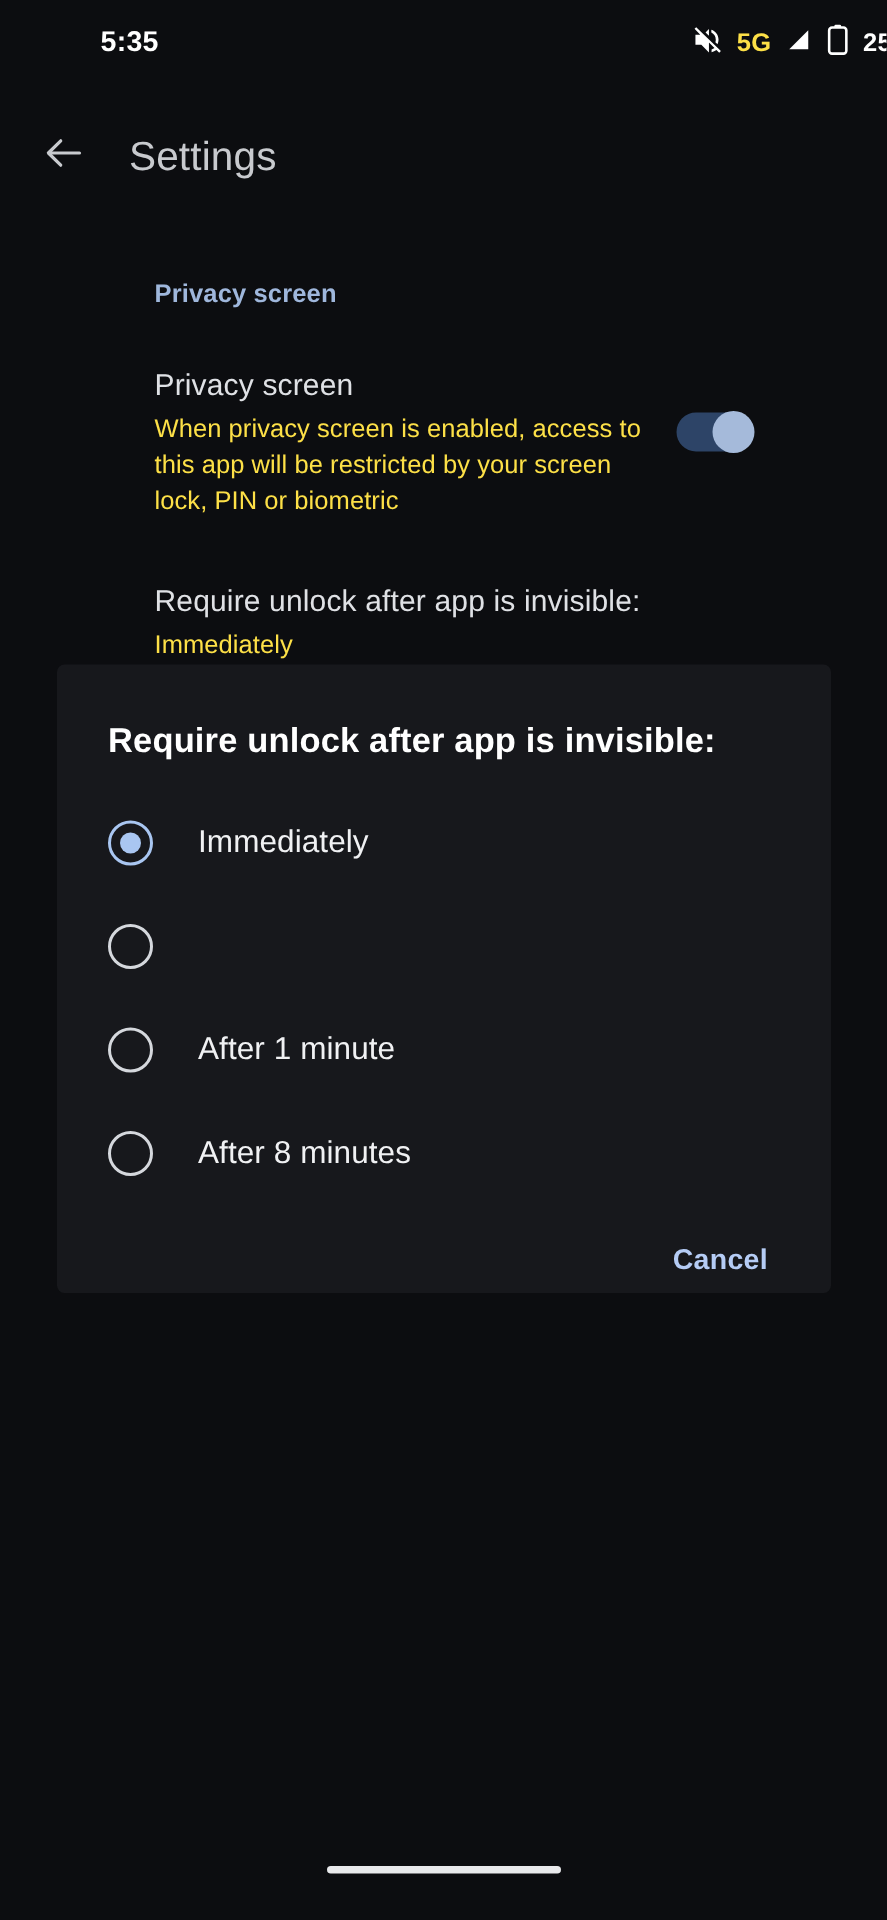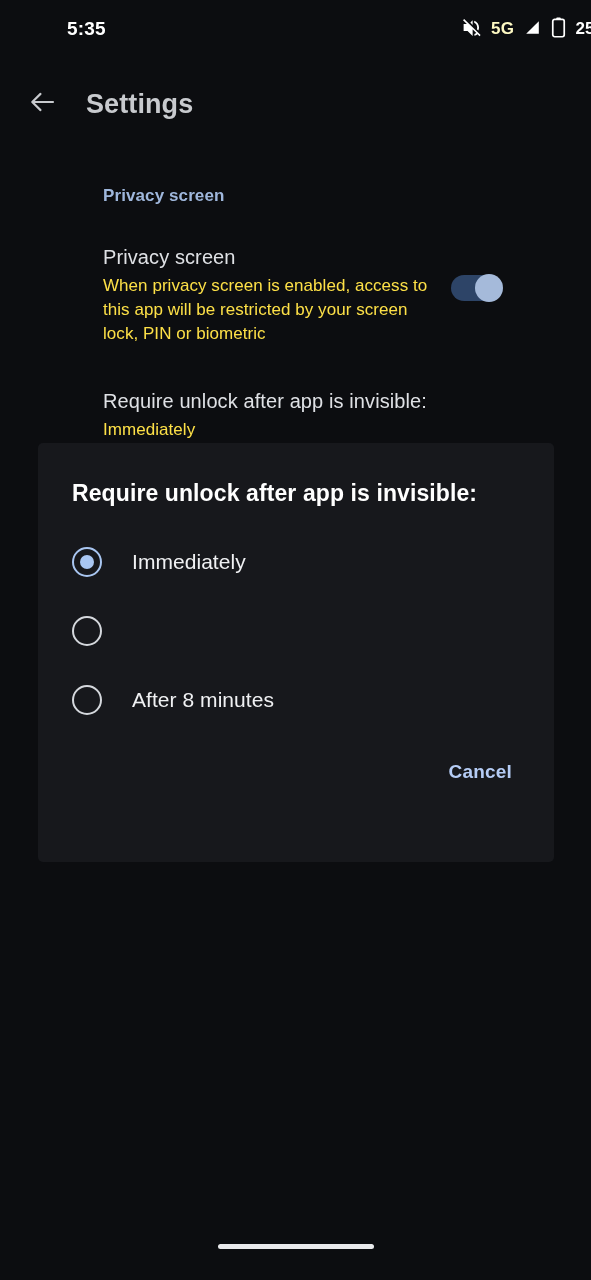--- a/index.html
+++ b/index.html
@@ -13,32 +13,32 @@
 
   
   .statusbar{
     position:absolute; left:0; top:0; width:591px; height:58px;
     display:flex; align-items:center; justify-content:space-between;
     padding:0 22px 0 26px;
     margin-left:41px;
   }
   .sb-clock{ color:#ffffff; font-size:19px; font-weight:700; letter-spacing:.2px; }
   .sb-right{ display:flex; align-items:center; gap:9px; }
-  .sb-5g{ color:#fef9c3; font-size:17px; font-weight:700; letter-spacing:.3px; }
+  .sb-5g{ color:#fde047; font-size:17px; font-weight:700; letter-spacing:.3px; }
   .sb-batt-pct{ color:#ffffff; font-size:17px; font-weight:700; letter-spacing:.2px; }
   .ic{ display:block; }
 
   
   .appbar{
     position:absolute; left:0; top:72px; width:591px; height:64px;
     display:flex; align-items:center; padding-left:26px; gap:26px;
   }
   .back-btn{ width:34px; height:34px; display:flex; align-items:center; justify-content:center; }
   .appbar-title{
-    color:#c8cace; font-size:27px; font-weight:700; letter-spacing:.1px;
+    color:#c8cace; font-size:27px; font-weight:400; letter-spacing:.1px;
   }
 
   
   .content{ position:absolute; left:0; top:150px; width:529px; }
   .cat-header{
     color:#9fb7dc; font-size:17px; font-weight:700;
     padding:36px 0 0 103px; letter-spacing:.1px;
   }
   .pref-row{
     display:flex; align-items:flex-start;
@@ -185,20 +185,24 @@
 
     <div class="option">
       <div class="radio checked"></div>
       <div class="option-label">Immediately</div>
     </div>
 
     <div class="option">
       <div class="radio"></div>
     </div>
 
+    <div class="option">
+      <div class="radio"></div>
+      <div class="option-label">After 1 minute</div>
+    </div>
 
     <div class="option">
       <div class="radio"></div>
       <div class="option-label">After 8 minutes</div>
     </div>
 
   </div>
 
   <div class="dialog-actions">
     <button class="cancel-btn">Cancel</button>

